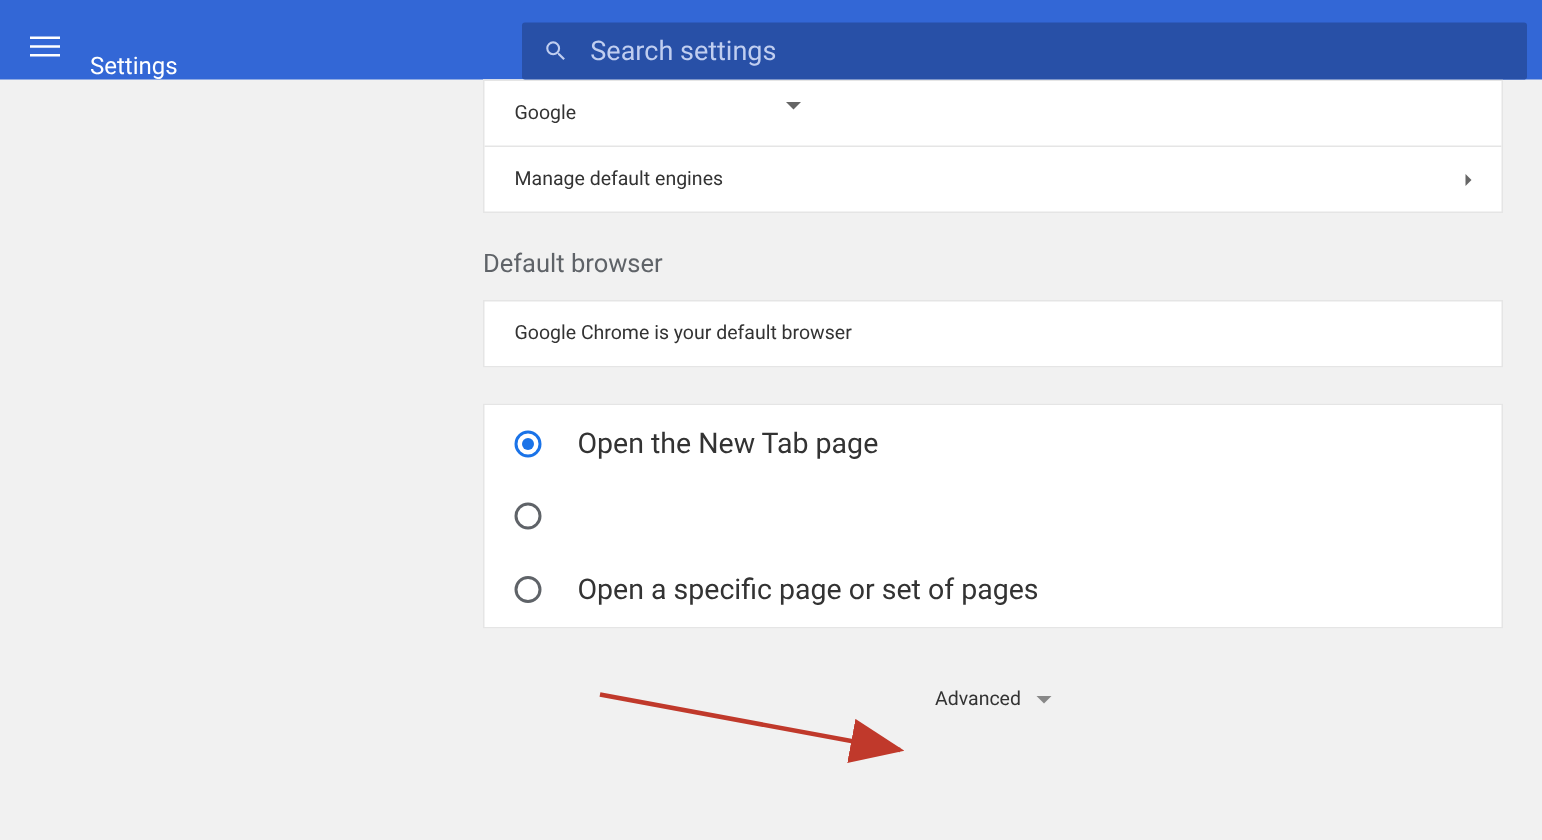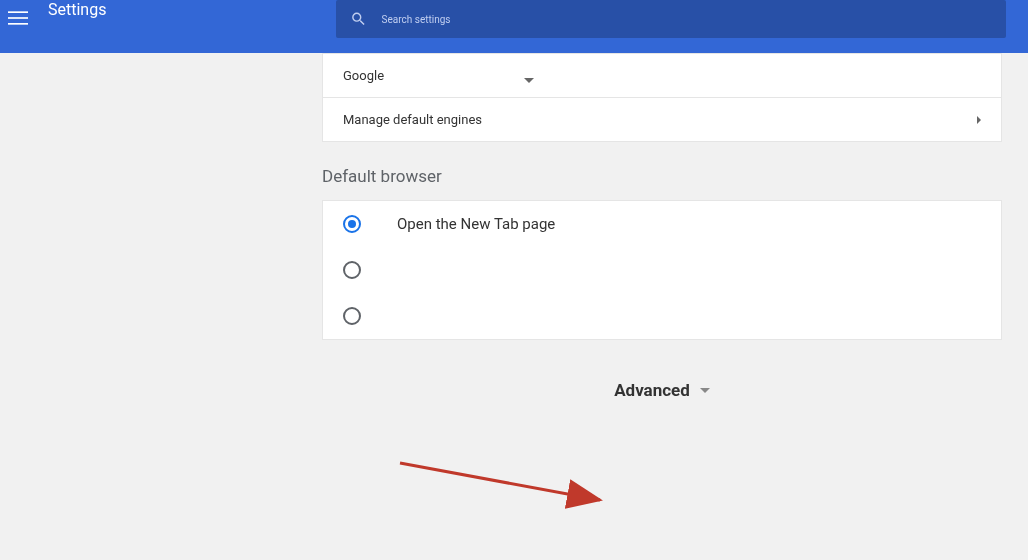--- a/index.html
+++ b/index.html
@@ -2,42 +2,42 @@
 <html><head>
   <meta charset="utf-8">
   <style>
     * { margin: 0; padding: 0; box-sizing: border-box; font-family: 'Segoe UI', Roboto, Arial, sans-serif; }
     body { background: #f1f1f1; width: 1028px; height: 560px; overflow: hidden; position: relative; }
     
     .header {
       background: #3367d6;
       height: 53px;
       display: flex;
-      align-items: flex-start;
-      padding-left: 0;
+      align-items: flex-end;
+      padding-left: 12px;
     }
     .menu-icon { color: white; cursor: pointer; padding: 8px; }
     .page-title { color: white; font-size: 16px; margin-left: 12px; }
     
     .search-bar {
       background: #2850a7;
       margin-left: 230px;
       height: 38px;
       width: 670px;
       display: flex;
       align-items: center;
       padding: 0 14px;
       border-radius: 2px;
     }
     .search-bar input {
       background: transparent;
       border: none;
       outline: none;
       color: white;
-      font-size: 10px;
+      font-size: 18px;
       margin-left: 14px;
       width: 100%;
     }
     .search-bar input::placeholder { color: #c0cef0; }
     
     .content {
       margin-left: 322px;
       width: 680px;
       padding-top: 0;
     }
@@ -50,21 +50,21 @@
     .card-row {
       padding: 14px 20px;
       display: flex;
       align-items: center;
       justify-content: space-between;
       border-bottom: 1px solid #e5e5e5;
       font-size: 13px;
     }
     .card-row:last-child { border-bottom: none; }
     .card-row-left { display: flex; align-items: center; }
-    .card-row-right { display: flex; align-items: flex-end; gap: 180px; }
+    .card-row-right { display: flex; align-items: flex-start; gap: 180px; }
     
     .link-text { color: #3367d6; }
     .plain-text { color: #333; }
     
     .section-header {
       color: #5f6368;
       font-size: 17px;
       margin-bottom: 14px;
       margin-top: 2px;
     }
@@ -87,23 +87,22 @@
       border-top: 4px solid transparent;
       border-bottom: 4px solid transparent;
       border-left: 4px solid #666;
       display: inline-block;
     }
     
     .radio-row {
       padding: 14px 20px;
       display: flex;
       align-items: center;
-      font-size: 15px;
+      font-size: 19px;
       color: #333;
-      gap: 12px;
     }
     .radio {
       width: 18px;
       height: 18px;
       border-radius: 50%;
       border: 2px solid #5f6368;
       margin-right: 24px;
       position: relative;
       flex-shrink: 0;
     }
@@ -126,22 +125,22 @@
       text-align: center;
       margin-top: 40px;
       display: flex;
       justify-content: center;
       align-items: center;
       gap: 10px;
       cursor: pointer;
     }
     .advanced-label {
       color: #333;
-      font-size: 17px;
-      font-weight: 700;
+      font-size: 13px;
+      font-weight: 400;
     }
     
     .arrow-annotation {
       position: absolute;
       left: 395px;
       top: 448px;
       pointer-events: none;
     }
   </style>
 </head>
@@ -173,31 +172,37 @@
         <span class="chevron-down"></span>
       </div>
     </div>
     <div class="card-row">
       <span class="plain-text">Manage default engines</span>
       <span class="chevron-right"></span>
     </div>
   </div>
 
   <div class="section-header">Default browser</div>
+  <div class="card">
+    <div class="card-row">
+      <span class="plain-text">Google Chrome is your default browser</span>
+    </div>
+  </div>
 
   <div class="card">
     <div class="radio-row">
       <div class="radio selected"></div>
       <span>Open the New Tab page</span>
     </div>
     <div class="radio-row">
       <div class="radio"></div>
     </div>
     <div class="radio-row">
       <div class="radio"></div>
+      <span>Open a specific page or set of pages</span>
     </div>
   </div>
 
   <div class="advanced-toggle">
     <span class="advanced-label">Advanced</span>
     <span class="chevron-down" style="border-top-color:#888;"></span>
   </div>
 
 </div>
 

